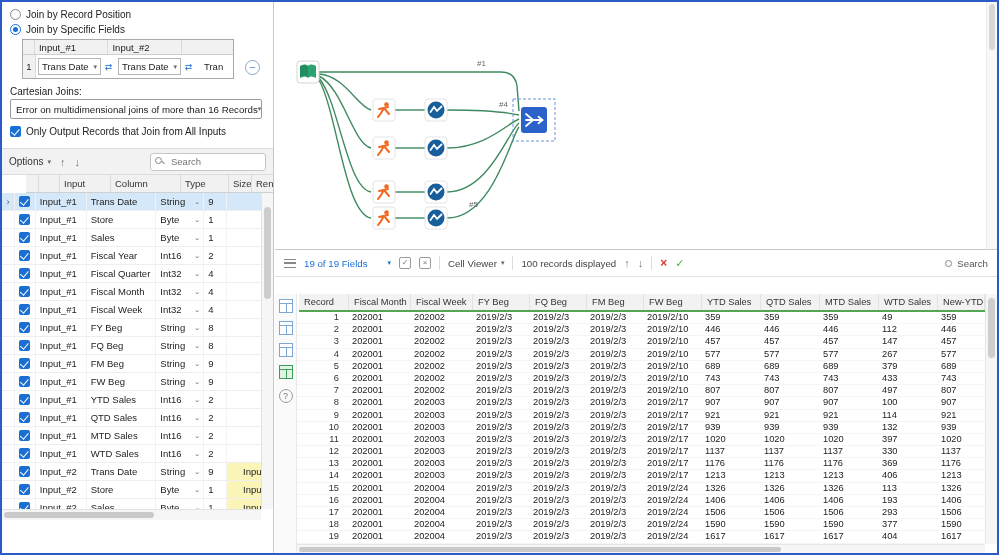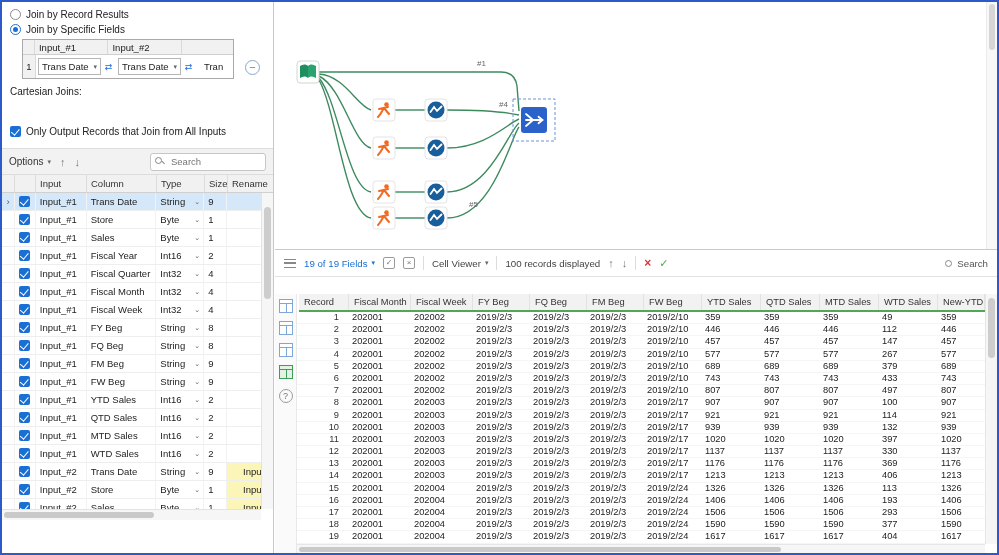--- a/index.html
+++ b/index.html
@@ -33,21 +33,21 @@
   .cb::after{content:"";position:absolute;left:3px;top:1px;width:3.5px;height:6.5px;border:solid #fff;border-width:0 1.5px 1.5px 0;transform:rotate(40deg);}
   .opts-bar{position:absolute;left:0;top:146px;width:100%;height:27px;background:#f2f2f2;border-top:1px solid #dcdcdc;border-bottom:1px solid #dcdcdc;display:flex;align-items:center;padding:0 7px;gap:9px;font-size:10px;color:#333;}
   .opts-btn{display:flex;align-items:center;gap:4px;}
   .arrow-ico{color:#777;font-size:11px;}
   .search-box{margin-left:auto;position:relative;width:116px;height:18px;}
   .search-box input{width:100%;height:100%;border:1px solid #c6c6c6;border-radius:3px;padding-left:20px;font-size:9.5px;color:#333;outline:none;background:#fff;}
   .mag{position:absolute;left:5px;top:4px;width:7px;height:7px;border:1.4px solid #888;border-radius:50%;}
   .mag::after{content:"";position:absolute;width:4px;height:1.4px;background:#888;transform:rotate(45deg);right:-3.5px;bottom:-1px;}
 
   .fgrid{position:absolute;left:0;top:173px;right:0;bottom:0;background:#fff;}
-  .fg-head{display:flex;height:18px;background:#f1f1f1;border-bottom:1px solid #d0d0d0;font-size:9.5px;color:#333;line-height:17px;}
+  .fg-head{display:flex;height:18px;background:#f1f1f1;border-bottom:1px solid #d0d0d0;font-size:9.5px;color:#333;line-height:17px;margin-left:24px;}
   .fg-head div{border-right:1px solid #dcdcdc;padding-left:4px;overflow:hidden;white-space:nowrap;}
   .fh-sel{width:13px;padding-left:0!important;}
   .fh-check{width:21px;}
   .fh-input{width:51px;}
   .fh-col{width:70px;}
   .fh-type{width:48px;}
   .fh-size{width:23px;}
   .fh-ren{flex:1;border-right:none!important;}
   .fg-body{position:absolute;top:18px;left:0;right:12px;height:316px;overflow:hidden;}
   .fg-row{display:flex;height:18px;line-height:17px;font-size:9.5px;color:#222;border-bottom:1px solid #eeeeee;align-items:center;}
@@ -72,21 +72,21 @@
   .canvas svg{position:absolute;left:0;top:0;}
   .c-vscroll{position:absolute;right:0;top:0;width:11px;height:100%;background:#f8f8f8;border-left:1px solid #ececec;}
   .c-vscroll .thumb{position:absolute;top:2px;left:2px;width:6px;height:46px;background:#d6d6d6;border-radius:3px;}
 
   
   .results{position:absolute;left:273px;right:0;top:247px;bottom:0;background:#fff;border-top:1px solid #c9c9c9;}
   .r-title{height:17px;background:#f4f4f4;border-bottom:1px solid #e2e2e2;font-size:9.5px;color:#666;line-height:16px;padding-left:9px;}
   .r-toolbar{height:27px;border-bottom:1px solid #e2e2e2;display:flex;align-items:center;gap:8px;padding:0 9px;font-size:9.7px;color:#444;background:#fff;}
   .burger{width:12px;height:9px;border-top:1.6px solid #888;border-bottom:1.6px solid #888;position:relative;}
   .burger::after{content:"";position:absolute;left:0;top:2.6px;width:100%;height:1.6px;background:#888;}
-  .r-fields{color:#1a6fd4;display:flex;align-items:center;gap:4px;}
+  .r-fields{color:#1a6fd4;display:flex;align-items:center;gap:20px;}
   .r-fields .caret{color:#1a6fd4;}
   .mini-ico{width:12px;height:12px;border:1px solid #9a9a9a;border-radius:2px;font-size:8px;line-height:10px;text-align:center;color:#777;background:#fff;}
   .sep{width:1px;height:14px;background:#ddd;}
   .dd{display:flex;align-items:center;gap:4px;text-align:right;}
   .red-x{color:#d83b3b;font-size:12px;font-weight:bold;}
   .grn-ck{color:#3fae49;font-size:11px;font-weight:bold;}
   .r-search{margin-left:auto;display:flex;align-items:center;gap:5px;color:#555;}
   .r-strip{position:absolute;top:44px;left:0;width:22px;bottom:0;background:#fafafa;border-right:1px solid #e8e8e8;}
   .strip-ico{width:14px;height:14px;margin:5px auto 8px auto;border:1px solid #7da7d9;background:#fff;position:relative;}
   .strip-ico::after{content:"";position:absolute;left:0;top:3px;width:100%;height:1px;background:#7da7d9;}
@@ -119,21 +119,21 @@
 </style>
 </head>
 <body>
 
 <div class="window">
 
   <div class="left">
     <div class="config">
       <div class="radio-row" style="top:5px;">
         <span class="radio"></span>
-        <span>Join by Record Results</span>
+        <span>Join by Record Position</span>
       </div>
       <div class="radio-row" style="top:20px;">
         <span class="radio checked"></span>
         <span>Join by Specific Fields</span>
       </div>
 
       <div class="join-grid">
         <div class="jg-head">
           <div class="jg-h0"></div>
           <div class="jg-h">Input_#1</div>
@@ -151,20 +151,24 @@
             <span>Trans Date</span>
               <span class="caret">▾</span>
           </div>
           <div class="jg-arrows">⇄</div>
           <div class="jg-clip">Tran</div>
         </div>
       </div>
       <div class="minus-btn">−</div>
 
       <div class="cart-label">Cartesian Joins:</div>
+      <div class="cart-select">
+        <span>Error on multidimensional joins of more than 16 Records</span>
+        <span class="caret">▾</span>
+      </div>
 
       <div class="chk-row">
         <span class="cb"></span>
         <span>Only Output Records that Join from All Inputs</span>
       </div>
     </div>
 
     <div class="opts-bar">
       <div class="opts-btn">
         <span>Options</span>

